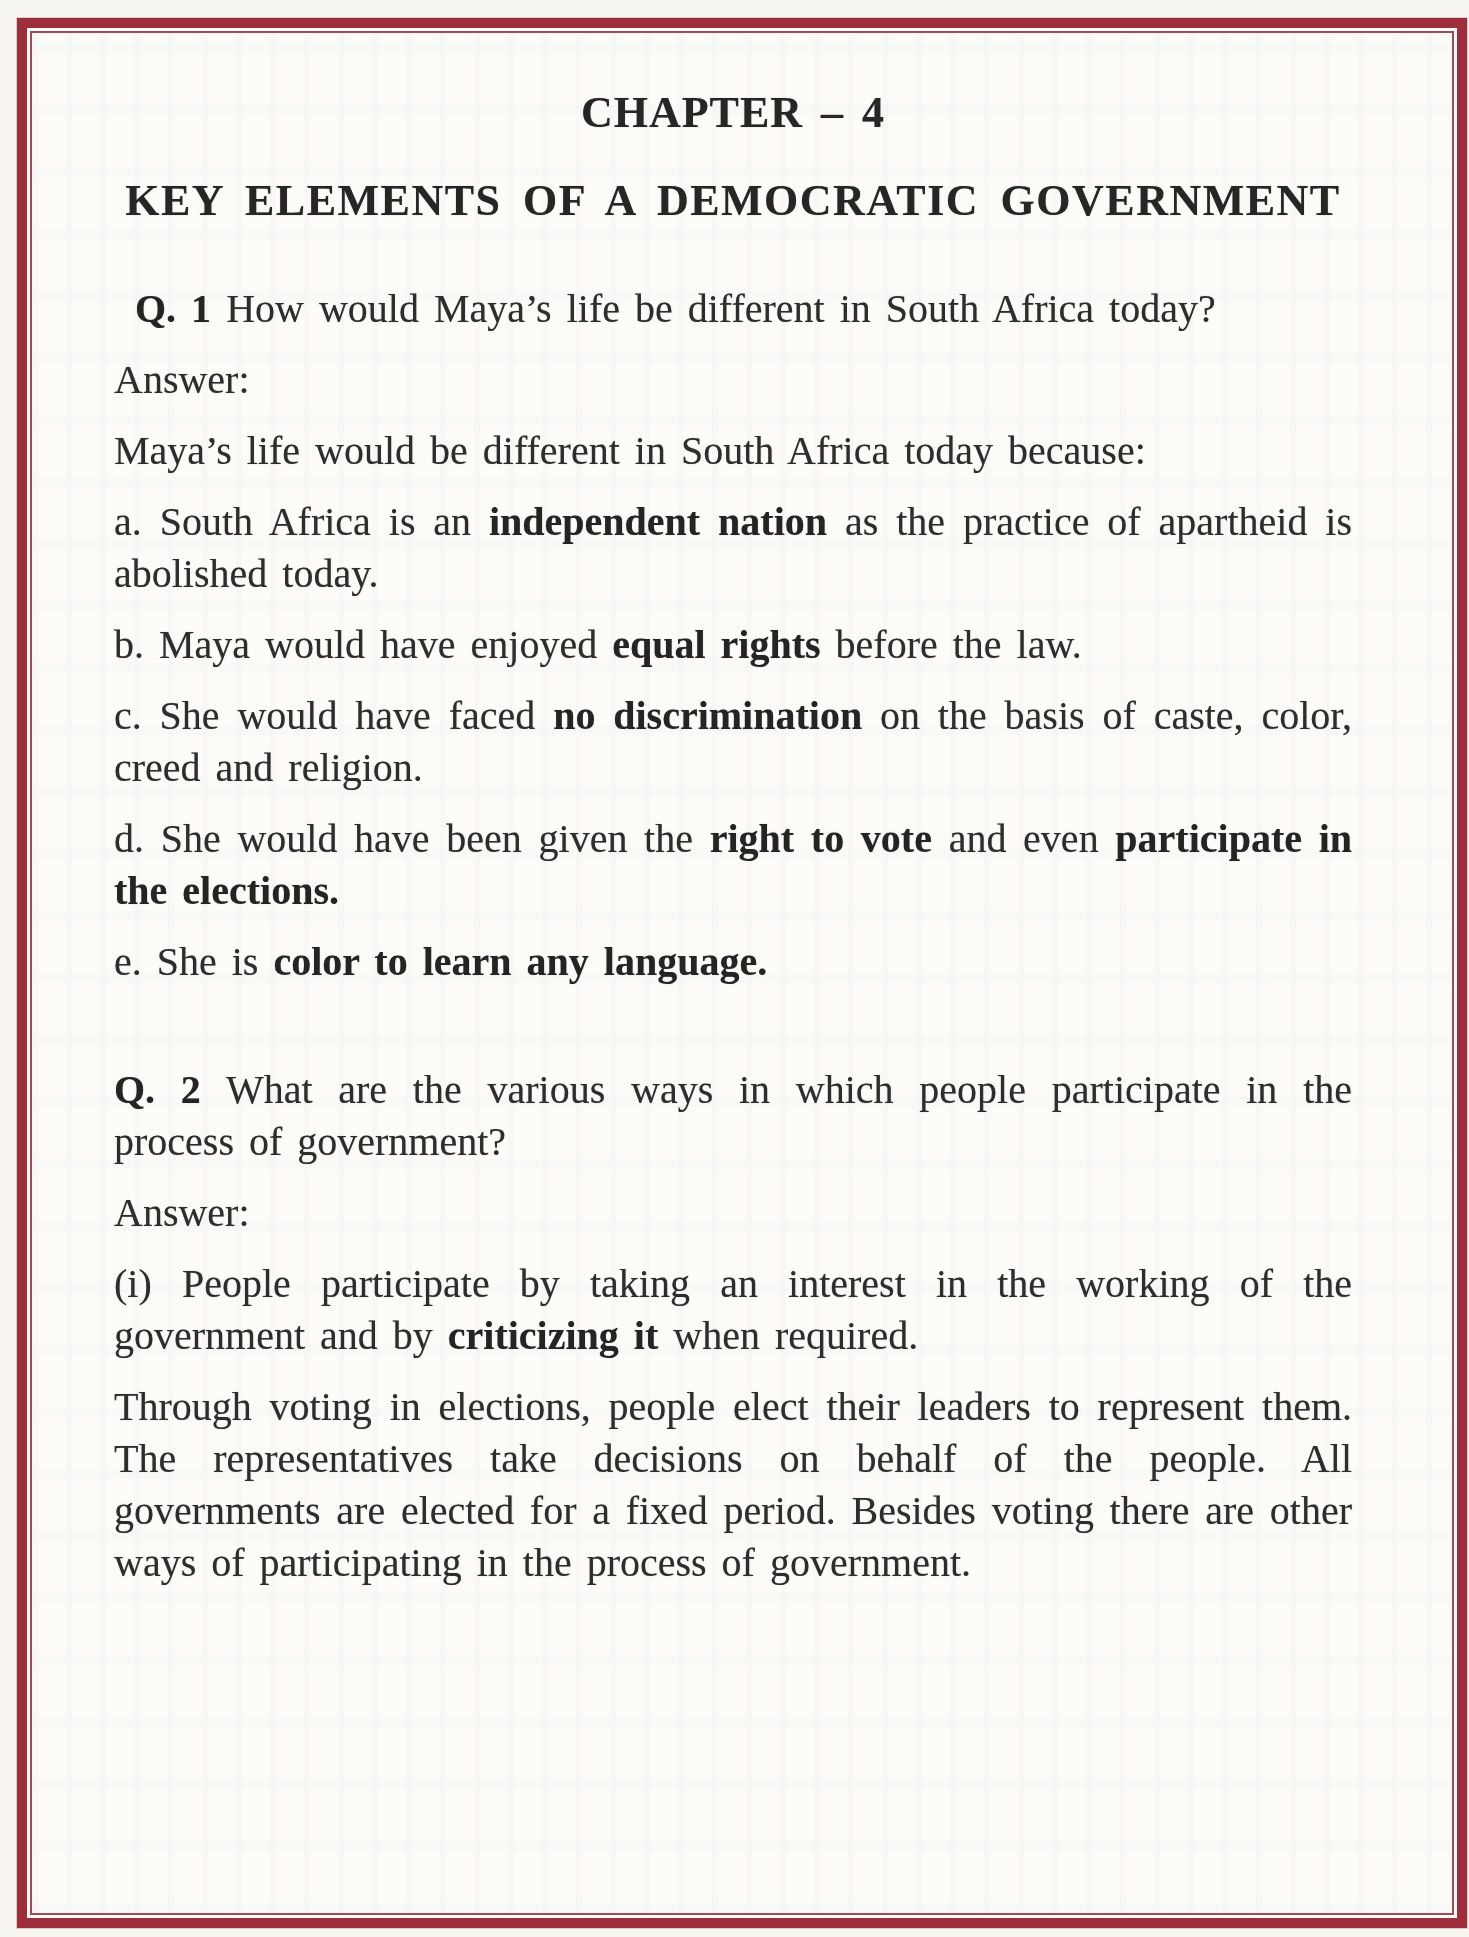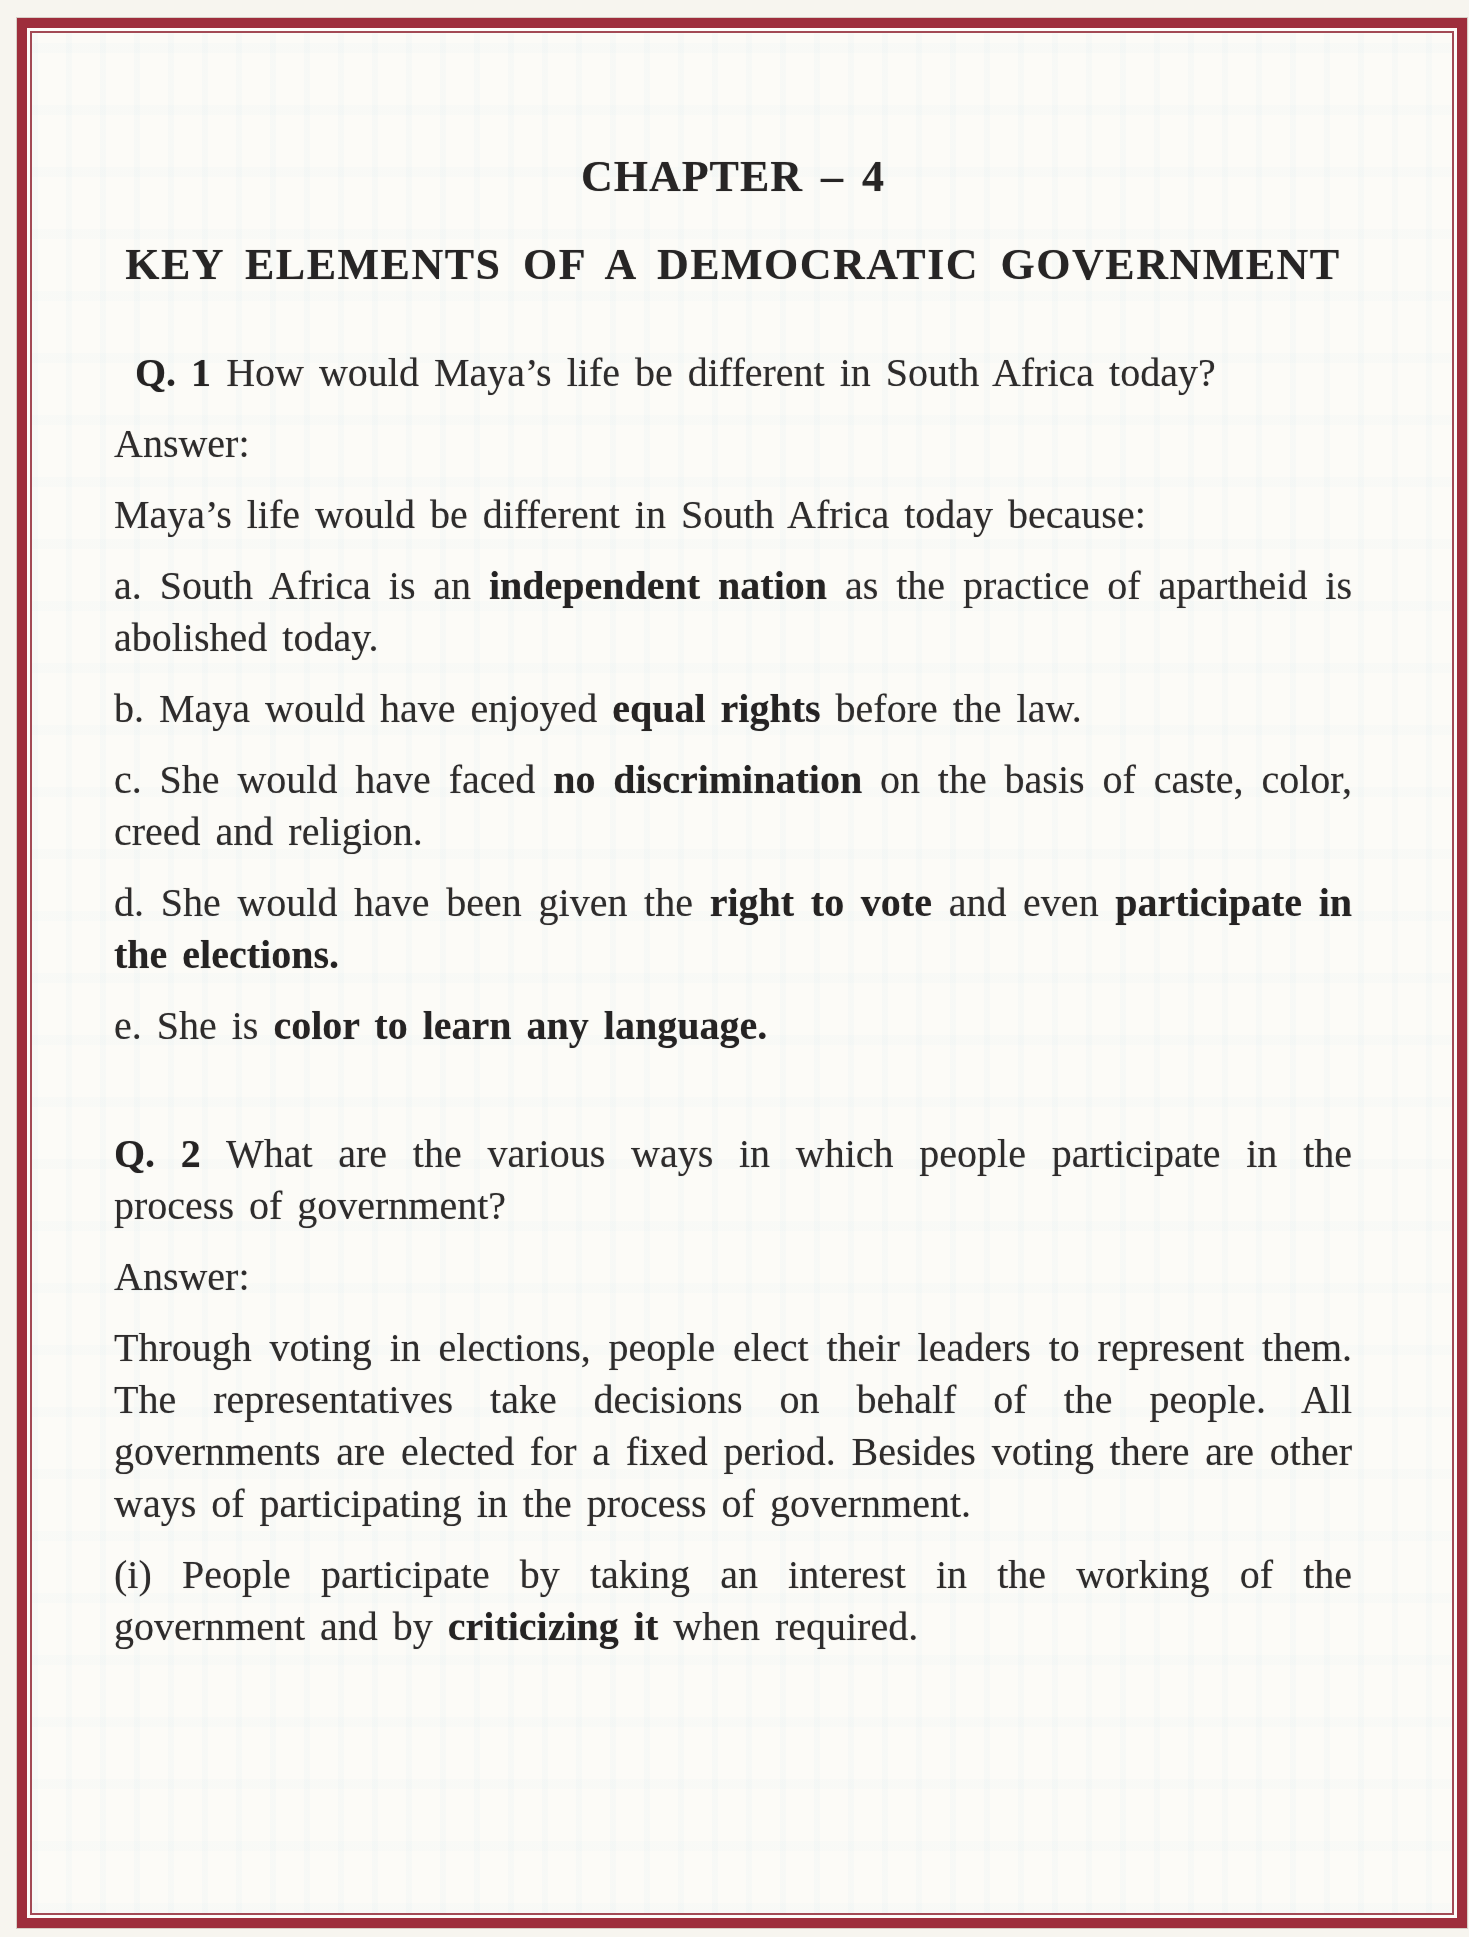--- a/index.html
+++ b/index.html
@@ -23,21 +23,21 @@
     position: absolute;
     top: 3px; left: 3px; right: 3px; bottom: 3px;
     border: 2px solid #a34a55;
     background:
       repeating-linear-gradient(90deg, rgba(185,218,232,0.07) 0 6px, rgba(0,0,0,0) 6px 34px),
       repeating-linear-gradient(0deg, rgba(185,218,232,0.05) 0 10px, rgba(0,0,0,0) 10px 62px),
       #fcfbf7;
     overflow: hidden;
   }
   .content {
-    padding: 116px 100px 0 82px;
+    padding: 52px 100px 0 82px;
   }
   .heading {
     text-align: center;
     font-weight: bold;
     font-size: 44px;
     line-height: 56px;
     margin: 0;
     color: #272525;
     letter-spacing: 1px;
     word-spacing: 6px;
@@ -83,19 +83,19 @@
       <p class="para jt"><span>c. She would have faced </span><b>no discrimination</b><span> on the basis of caste, color, creed and religion.</span></p>
 
       <p class="para jt"><span>d. She would have been given the </span><b>right to vote</b><span> and even </span><b>participate in the elections.</b></p>
 
       <p class="para jt"><span>e. She is </span><b>color to learn any language.</b></p>
 
       <p class="para jt q-second"><b>Q. 2</b><span> What are the various ways in which people participate in the process of government?</span></p>
 
       <p class="para">Answer:</p>
 
+      <p class="para jt"><span>(i) People participate by taking an interest in the working of the government and by </span><b>criticizing it</b><span> when required.</span></p>
+
       <p class="para jt">Through voting in elections, people elect their leaders to represent them. The representatives take decisions on behalf of the people. All governments are elected for a fixed period. Besides voting there are other ways of participating in the process of government.</p>
-
-      <p class="para jt"><span>(i) People participate by taking an interest in the working of the government and by </span><b>criticizing it</b><span> when required.</span></p>
 
     </div>
   </div>
 </div>
 
 </body></html>

